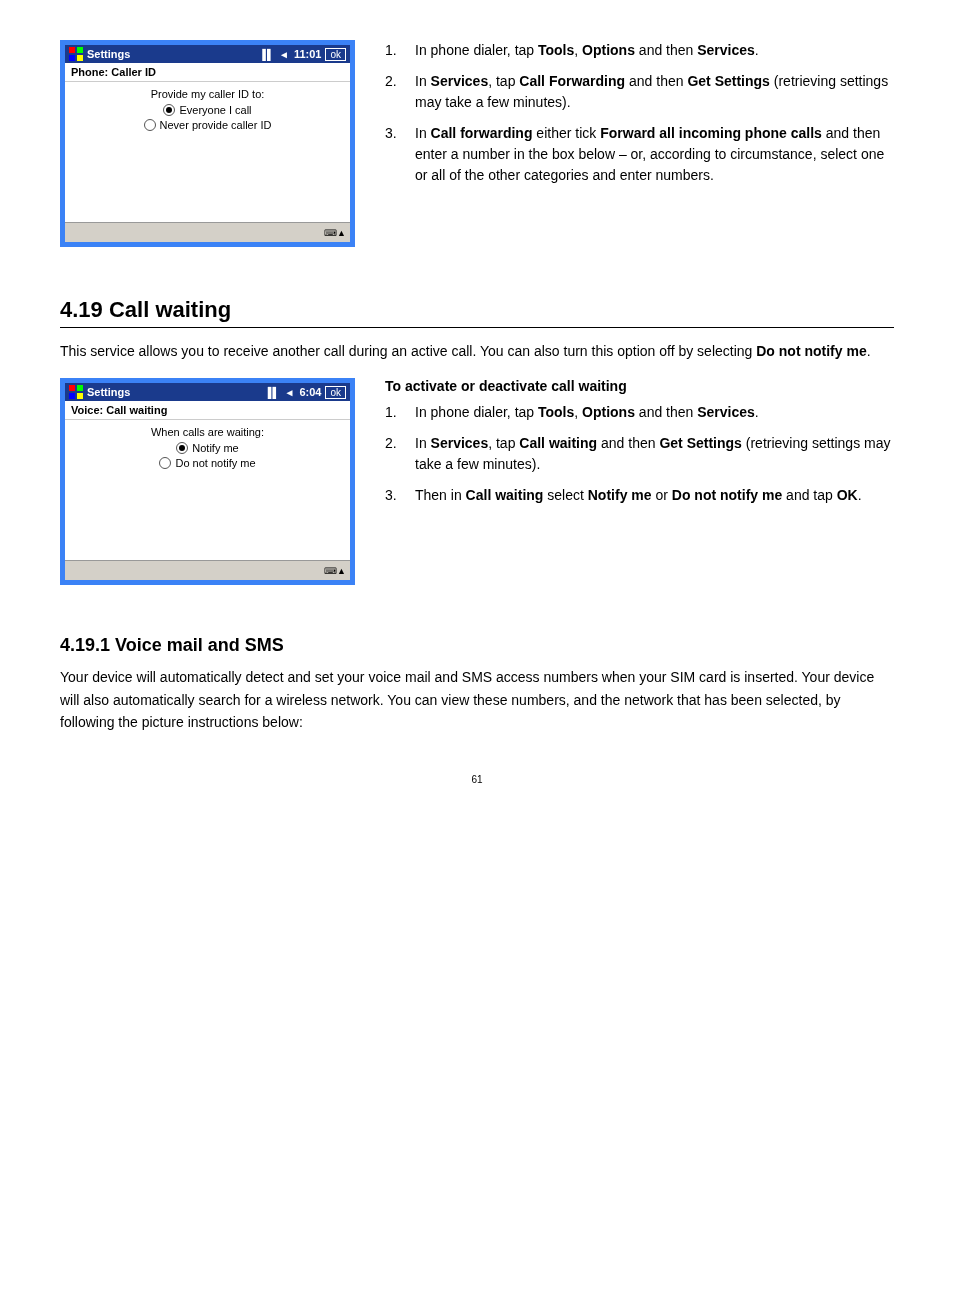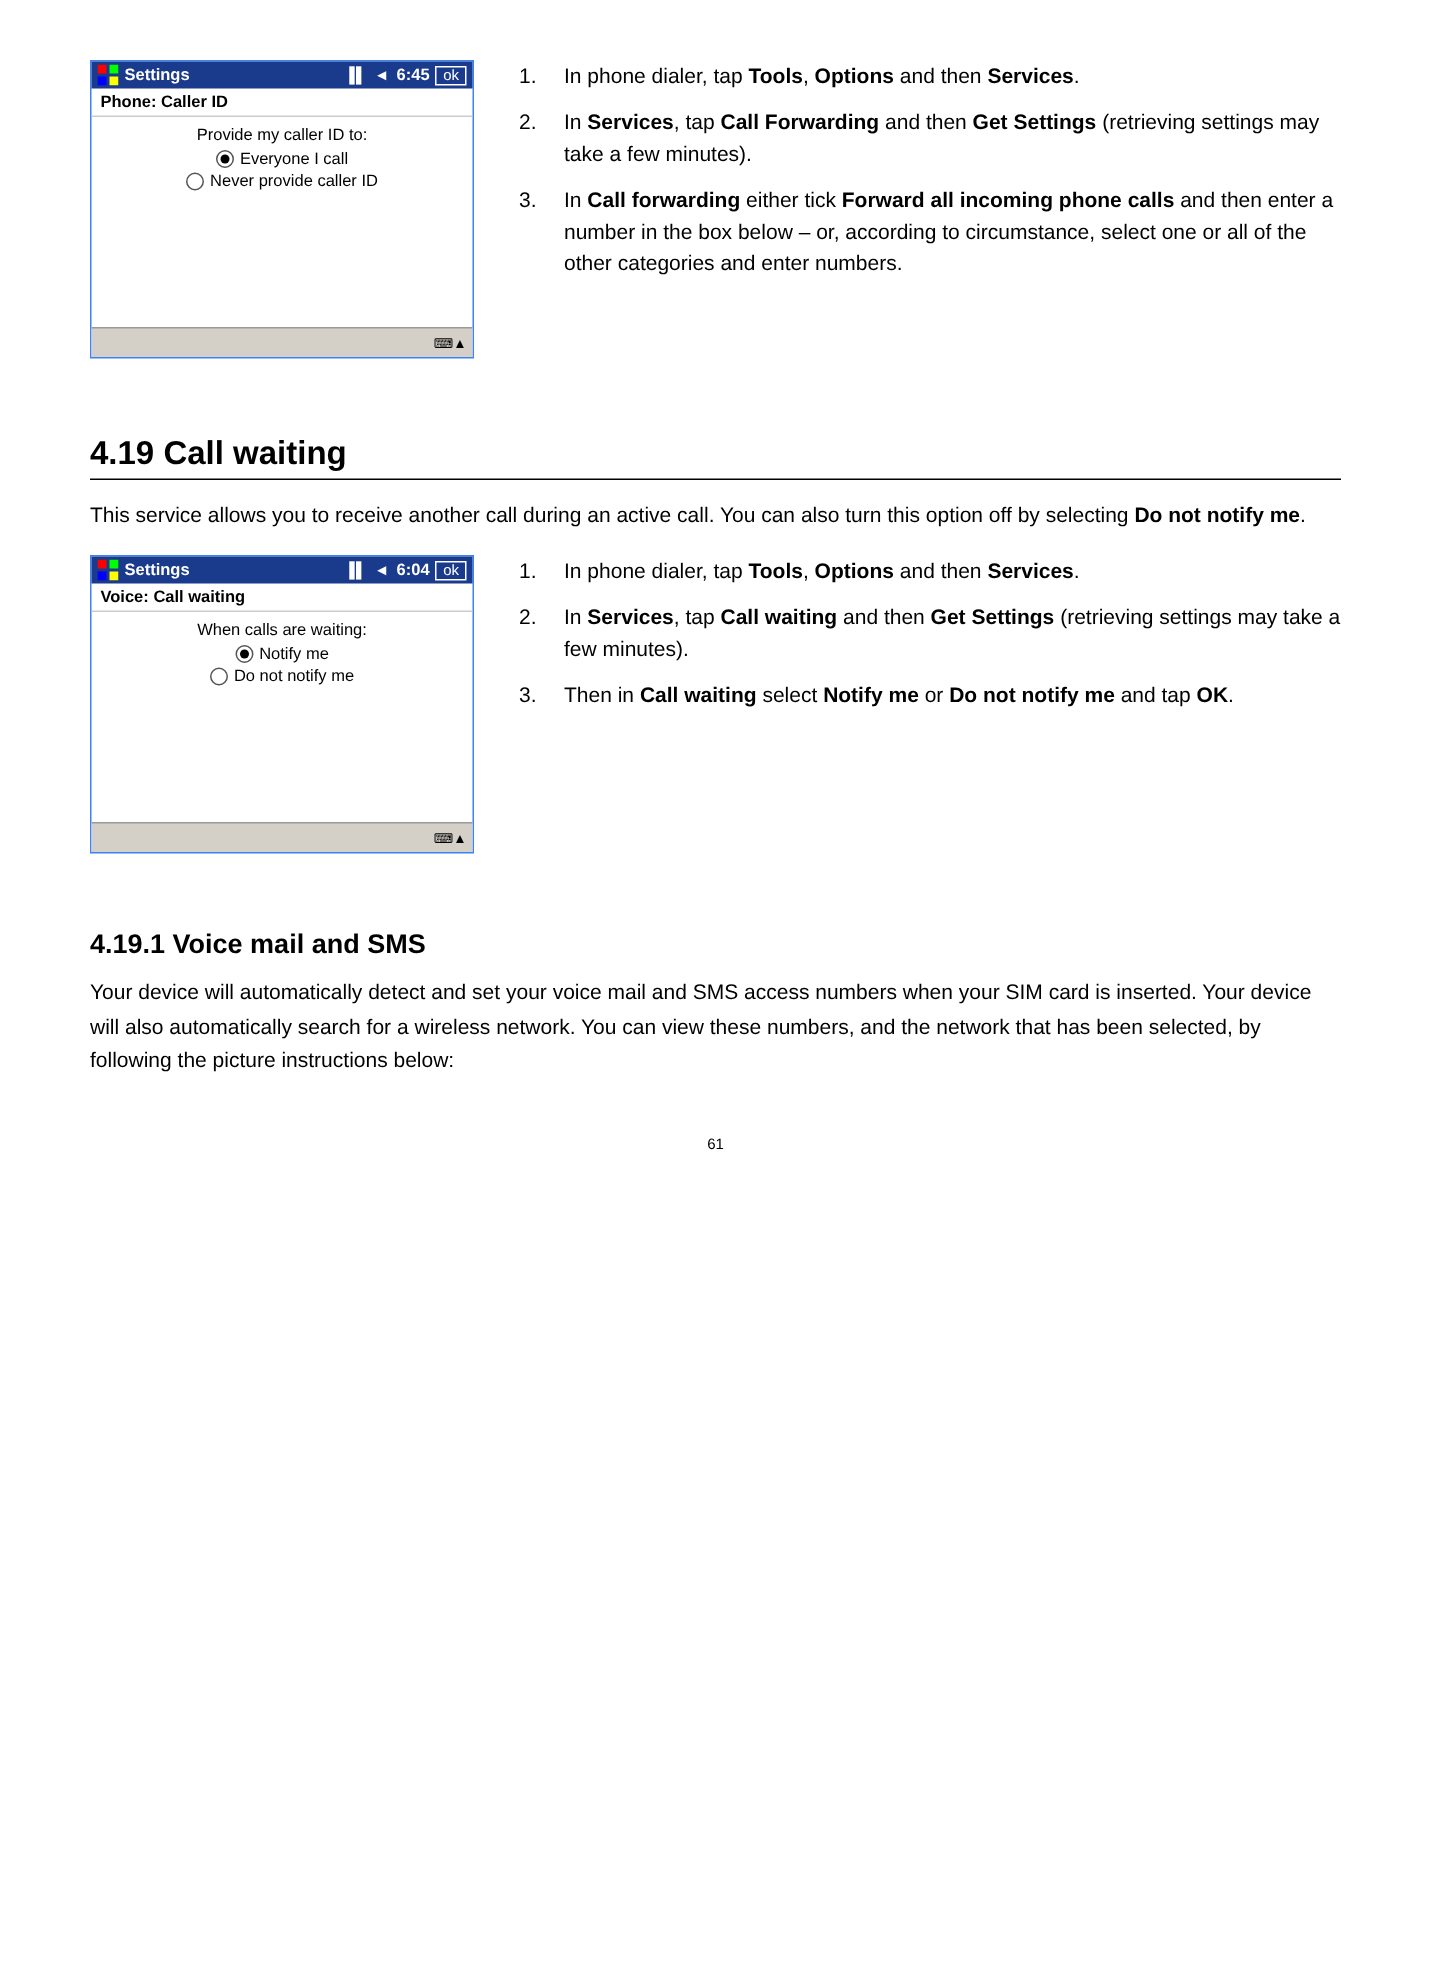--- a/index.html
+++ b/index.html
@@ -8,22 +8,22 @@
       font-family: Arial, sans-serif;
       font-size: 14px;
       color: #000;
       width: 954px;
       min-height: 1316px;
       padding: 40px 60px;
     }
 
     
     .phone-screen {
-      width: 256px;
-      border: 1px solid #3b82f6;
+      width: 295px;
+      border: 5px solid #3b82f6;
       font-size: 11px;
       background: #fff;
       margin-bottom: 10px;
     }
     .phone-titlebar {
       background: #1a3a8c;
       color: #fff;
       display: flex;
       align-items: center;
       justify-content: space-between;
@@ -185,21 +185,21 @@
             <rect x="0" y="0" width="6" height="6" fill="#f00"></rect>
             <rect x="8" y="0" width="6" height="6" fill="#0f0"></rect>
             <rect x="0" y="8" width="6" height="6" fill="#00f"></rect>
             <rect x="8" y="8" width="6" height="6" fill="#ff0"></rect>
           </svg>
           <span>Settings</span>
         </div>
         <div style="display:flex;align-items:center;gap:4px;">
           <span class="status-icons">▐▌</span>
           <span class="status-icons">◄</span>
-          <span>6:45</span>
+          <span>11:01</span>
           <button class="phone-titlebar-ok">ok</button>
         </div>
       </div>
       <div class="phone-subtitle">
         <span>Phone: Caller ID</span>
       </div>
       <div class="phone-body">
         <p>Provide my caller ID to:</p>
         <div class="radio-row">
           <span class="radio-circle selected"></span>
@@ -274,20 +274,21 @@
           <span>Do not notify me</span>
         </div>
       </div>
       <div class="phone-footer">
         <span class="phone-footer-icon">⌨▲</span>
       </div>
     </div>
   </div>
 
   <div class="section-instructions">
+    <p class="heading">To activate or deactivate call waiting</p>
     <ol class="instruction-list">
       <li>
         <span class="num">1.</span>
         <span class="text">In phone dialer, tap <b>Tools</b>, <b>Options</b> and then <b>Services</b>.</span>
       </li>
       <li>
         <span class="num">2.</span>
         <span class="text">In <b>Services</b>, tap <b>Call waiting</b> and then <b>Get Settings</b> (retrieving settings may take a few minutes).</span>
       </li>
       <li>

